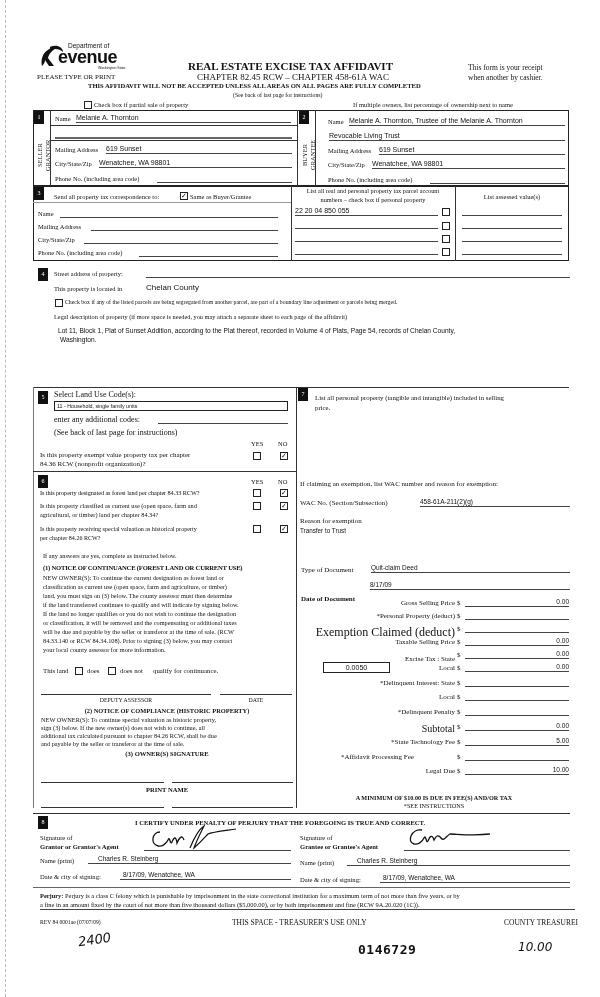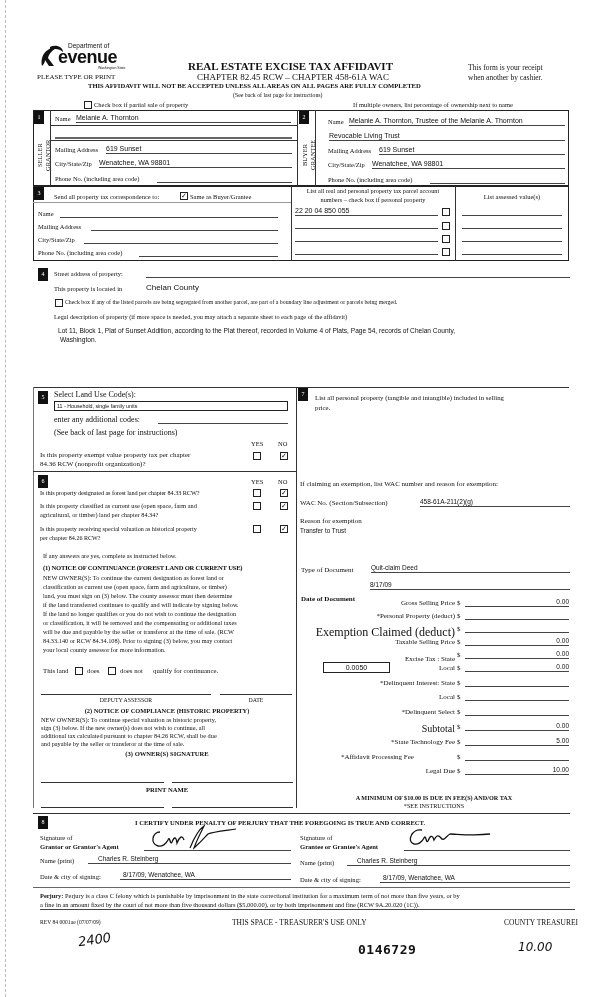--- a/index.html
+++ b/index.html
@@ -242,21 +242,21 @@
   <div class="fill uline right" style="position:absolute;top:64px;left:165px;width:104px;height:9px;font-size:6.5px;">0.00</div>
 
   <div style="position:absolute;top:80px;left:0;width:155px;font-size:7px;" class="right">*Delinquent Interest: State</div>
   <div style="position:absolute;top:80px;left:157px;font-size:7px;">$</div>
   <div class="fill uline right" style="position:absolute;top:79px;left:165px;width:104px;height:9px;font-size:6.5px;"></div>
 
   <div style="position:absolute;top:94px;left:0;width:155px;font-size:7px;" class="right">Local</div>
   <div style="position:absolute;top:94px;left:157px;font-size:7px;">$</div>
   <div class="fill uline right" style="position:absolute;top:93px;left:165px;width:104px;height:9px;font-size:6.5px;"></div>
 
-  <div style="position:absolute;top:109px;left:0;width:155px;font-size:7px;" class="right">*Delinquent Select</div>
+  <div style="position:absolute;top:109px;left:0;width:155px;font-size:7px;" class="right">*Delinquent Penalty</div>
   <div style="position:absolute;top:109px;left:157px;font-size:7px;">$</div>
   <div class="fill uline right" style="position:absolute;top:108px;left:165px;width:104px;height:9px;font-size:6.5px;"></div>
 
   <div style="position:absolute;top:124px;left:0;width:155px;font-size:10px;" class="right">Subtotal</div>
   <div style="position:absolute;top:124px;left:157px;font-size:7px;">$</div>
   <div class="fill uline right" style="position:absolute;top:123px;left:165px;width:104px;height:9px;font-size:6.5px;">0.00</div>
 
   <div style="position:absolute;top:139px;left:0;width:155px;font-size:7px;" class="right">*State Technology Fee</div>
   <div style="position:absolute;top:139px;left:157px;font-size:7px;">$</div>
   <div class="fill uline right" style="position:absolute;top:138px;left:165px;width:104px;height:9px;font-size:6.5px;">5.00</div>

